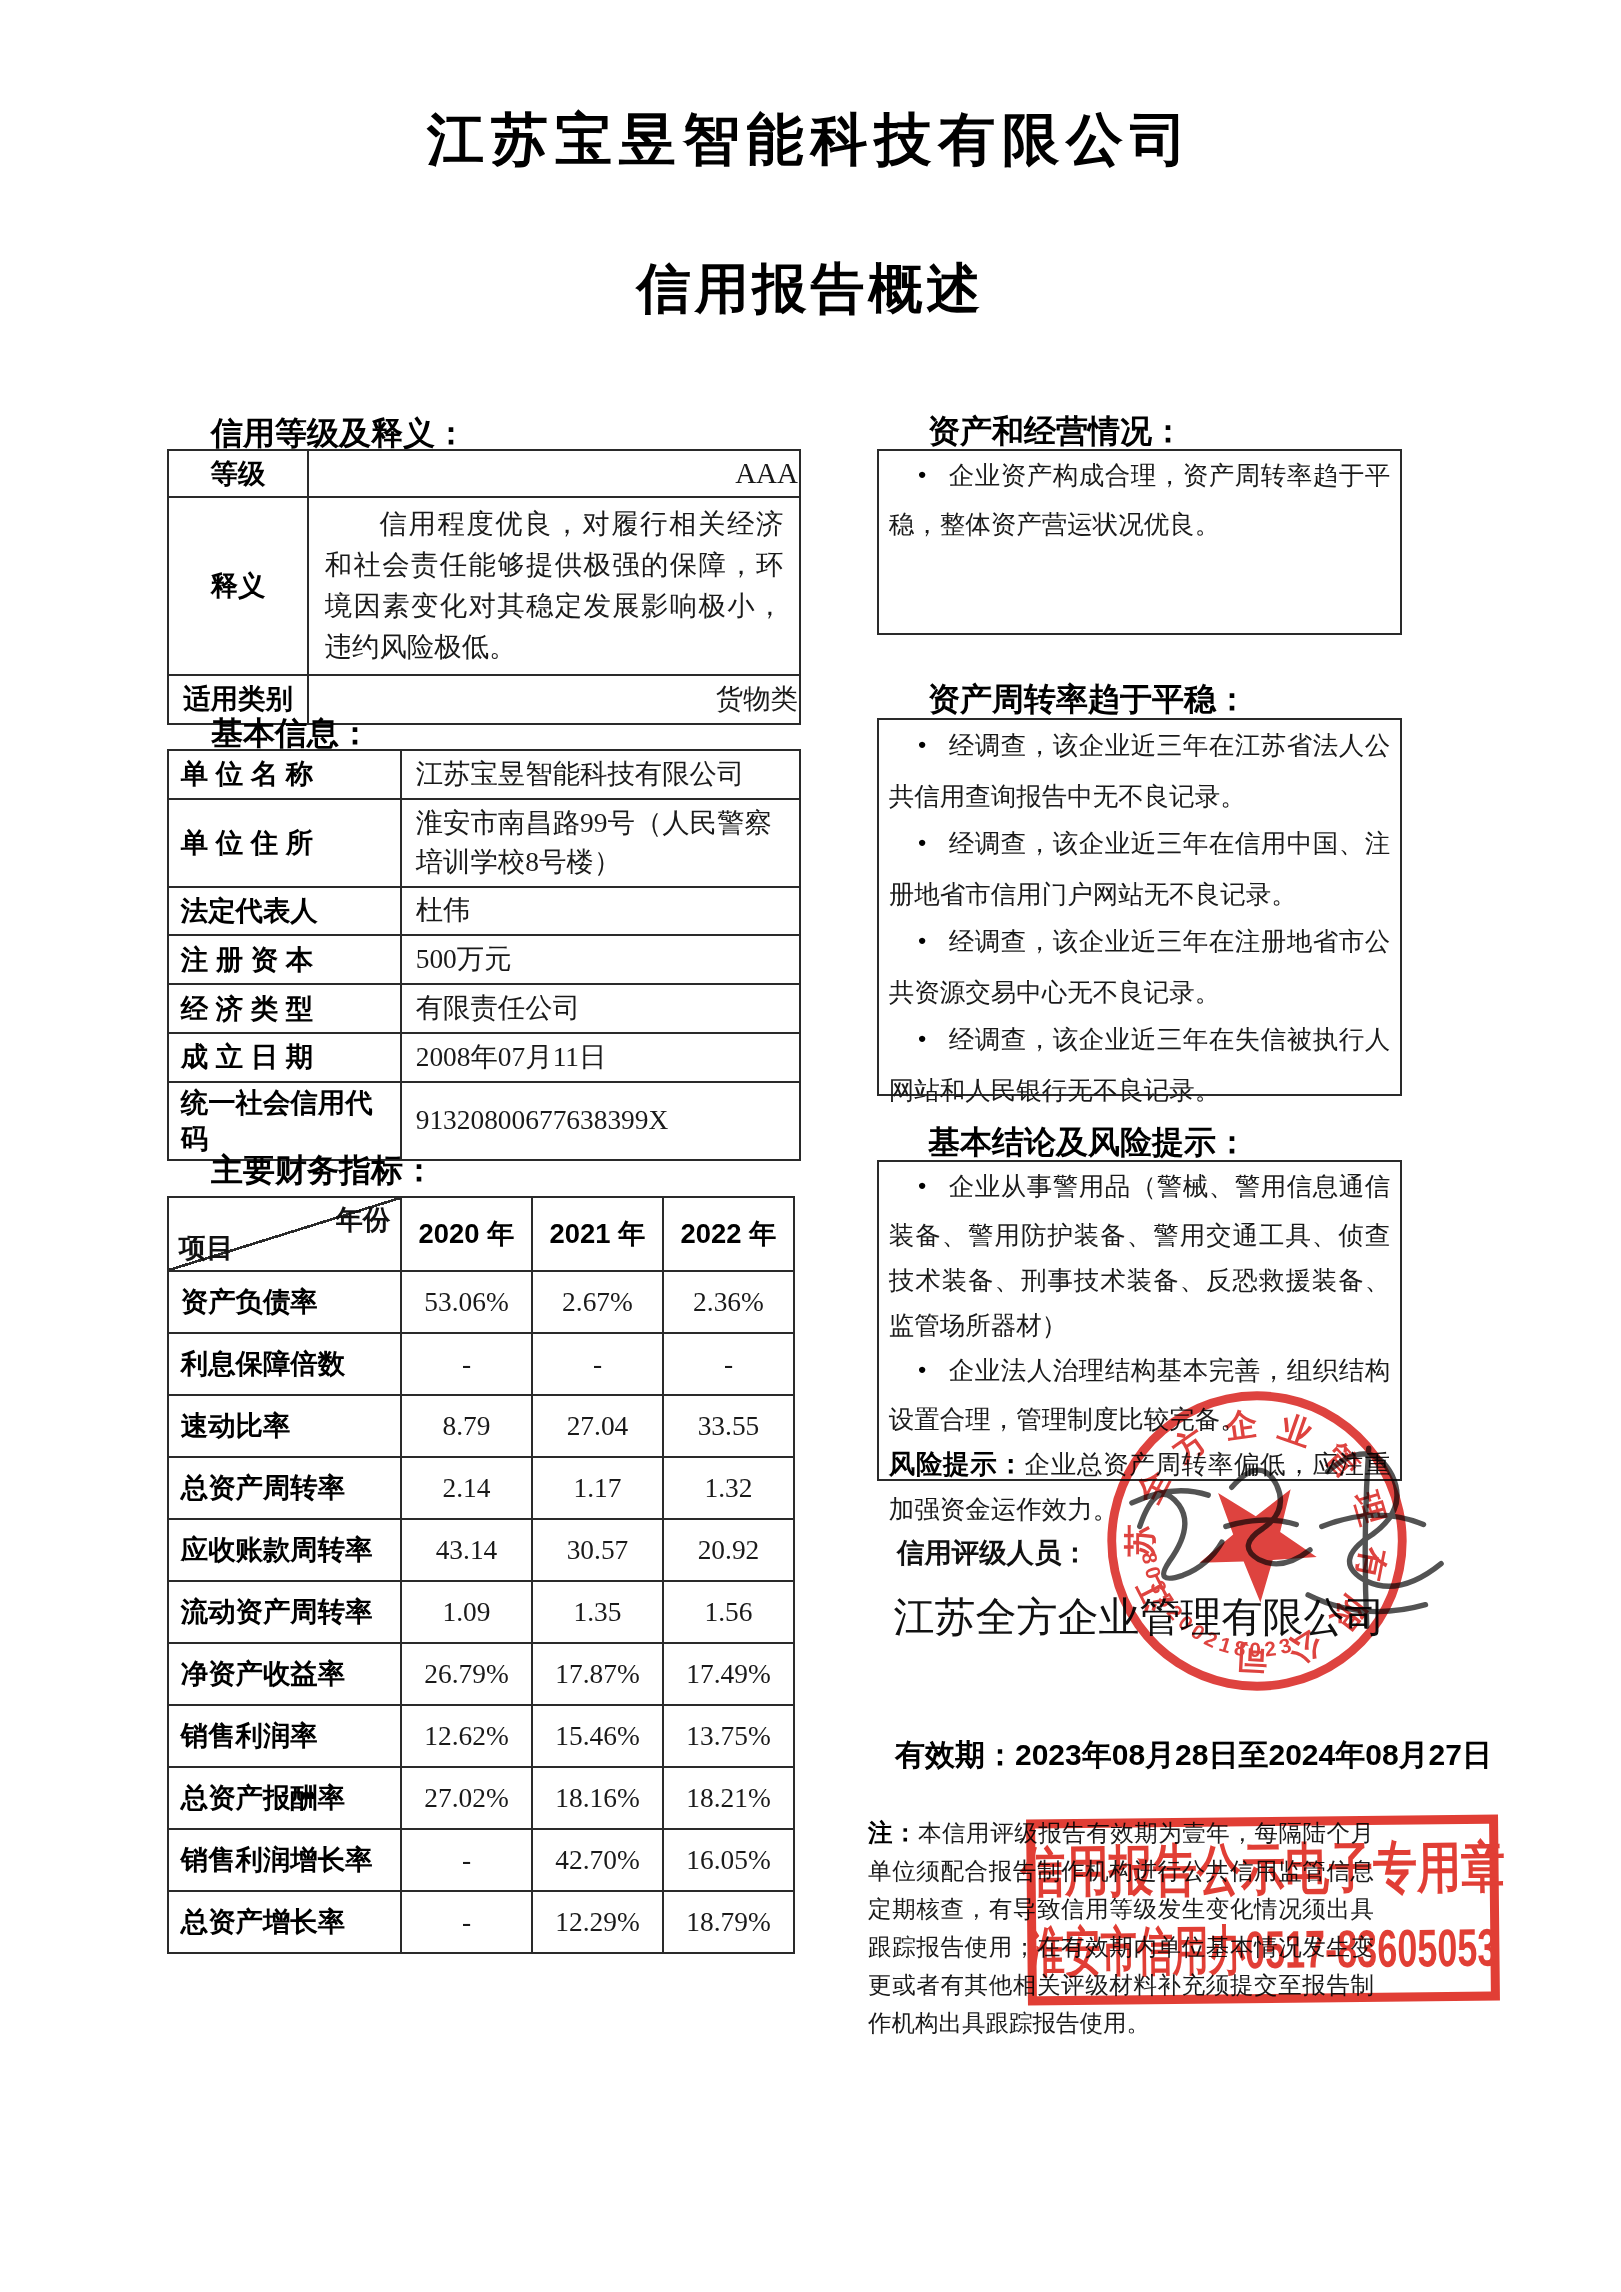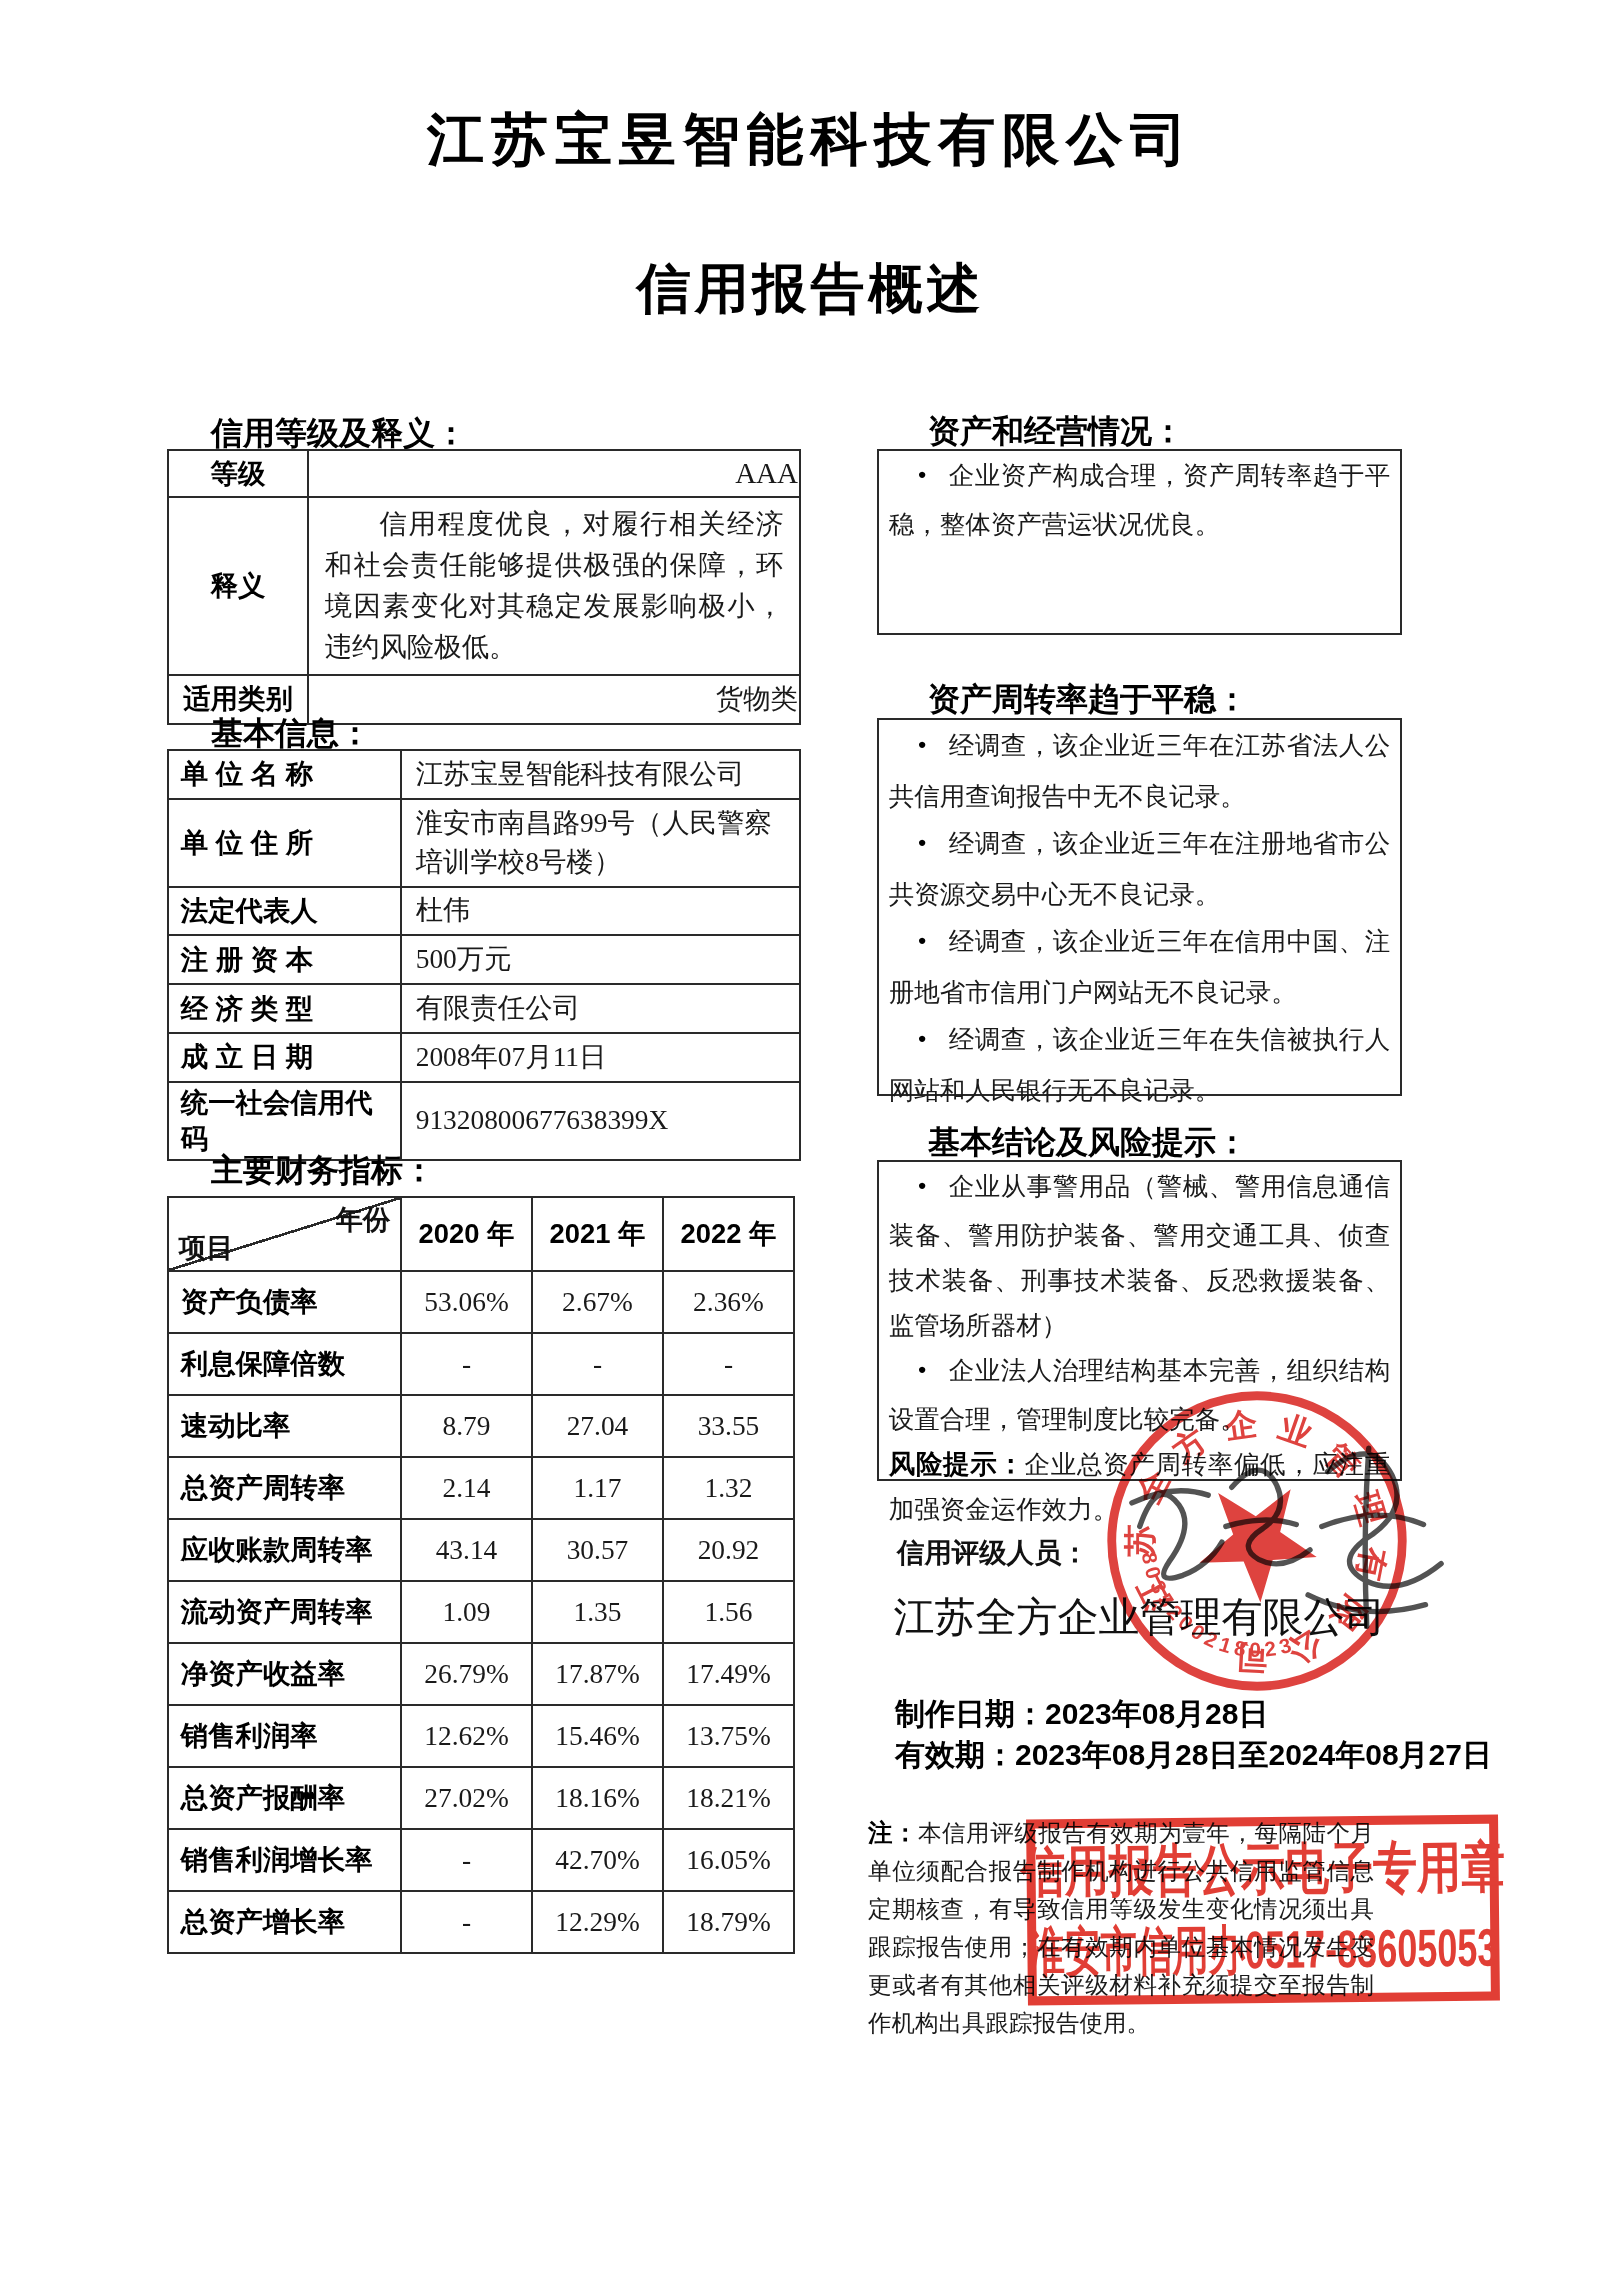--- a/index.html
+++ b/index.html
@@ -225,35 +225,34 @@
   </table>
 
   <div class="abs sec-h" style="left:928px;top:410px;">资产和经营情况：</div>
   <div class="abs rbox" id="box1" style="top:449px;height:186px;">
       <p class="bullet">企业资产构成合理，资产周转率趋于平稳，整体资产营运状况优良。</p>
     </div>
 
   <div class="abs sec-h" style="left:928px;top:678px;">资产周转率趋于平稳：</div>
   <div class="abs rbox" id="box2" style="top:718px;height:378px;">
       <p class="bullet">经调查，该企业近三年在江苏省法人公共信用查询报告中无不良记录。</p>
+      <p class="bullet">经调查，该企业近三年在信用中国、注册地省市信用门户网站无不良记录。</p>
       <p class="bullet">经调查，该企业近三年在注册地省市公共资源交易中心无不良记录。</p>
-      <p class="bullet">经调查，该企业近三年在信用中国、注册地省市信用门户网站无不良记录。</p>
       <p class="bullet">经调查，该企业近三年在失信被执行人网站和人民银行无不良记录。</p>
     </div>
 
   <div class="abs sec-h" style="left:928px;top:1121px;">基本结论及风险提示：</div>
   <div class="abs rbox" id="box3" style="top:1160px;height:321px;">
       <p class="bullet">企业从事警用品（警械、警用信息通信装备、警用防护装备、警用交通工具、侦查技术装备、刑事技术装备、反恐救援装备、监管场所器材）</p>
       <p class="bullet">企业法人治理结构基本完善，组织结构设置合理，管理制度比较完备。</p>
     <p class="risk"><b>风险提示：</b><span>企业总资产周转率偏低，应注重加强资金运作效力。</span></p>
   </div>
 
   <div class="abs sans" id="rater">信用评级人员：</div>
   <div class="abs" id="agency">江苏全方企业管理有限公司</div>
-  <div class="abs sans" id="made"><span>制作日期：</span><span>2023年08月28日</span></div>
   <div class="abs sans" id="valid"><span>有效期：</span><span>2023年08月28日至2024年08月27日</span></div>
 
   <p class="abs" id="note"><b>注：</b><span>本信用评级报告有效期为壹年，每隔陆个月单位须配合报告制作机构进行公共信用监管信息定期核查，有导致信用等级发生变化情况须出具跟踪报告使用；在有效期内单位基本情况发生变更或者有其他相关评级材料补充须提交至报告制作机构出具跟踪报告使用。</span></p>
 
   <svg class="abs" id="sig" viewBox="0 0 370 280">
     <g fill="none" stroke="#3b3b3b" stroke-width="5.5" stroke-linecap="round" stroke-linejoin="round">
       <path d="M34,120 q18,-52 40,-22 q16,22 -10,58 q-16,24 14,14 q26,-10 40,-34"></path>
       <path d="M26,96 q42,-20 78,-8"></path>
       <path d="M128,80 q30,-34 46,-2 q12,26 -14,44 q-28,18 -4,32 q24,12 52,-10"></path>
       <path d="M122,120 q40,-12 72,-2"></path>

